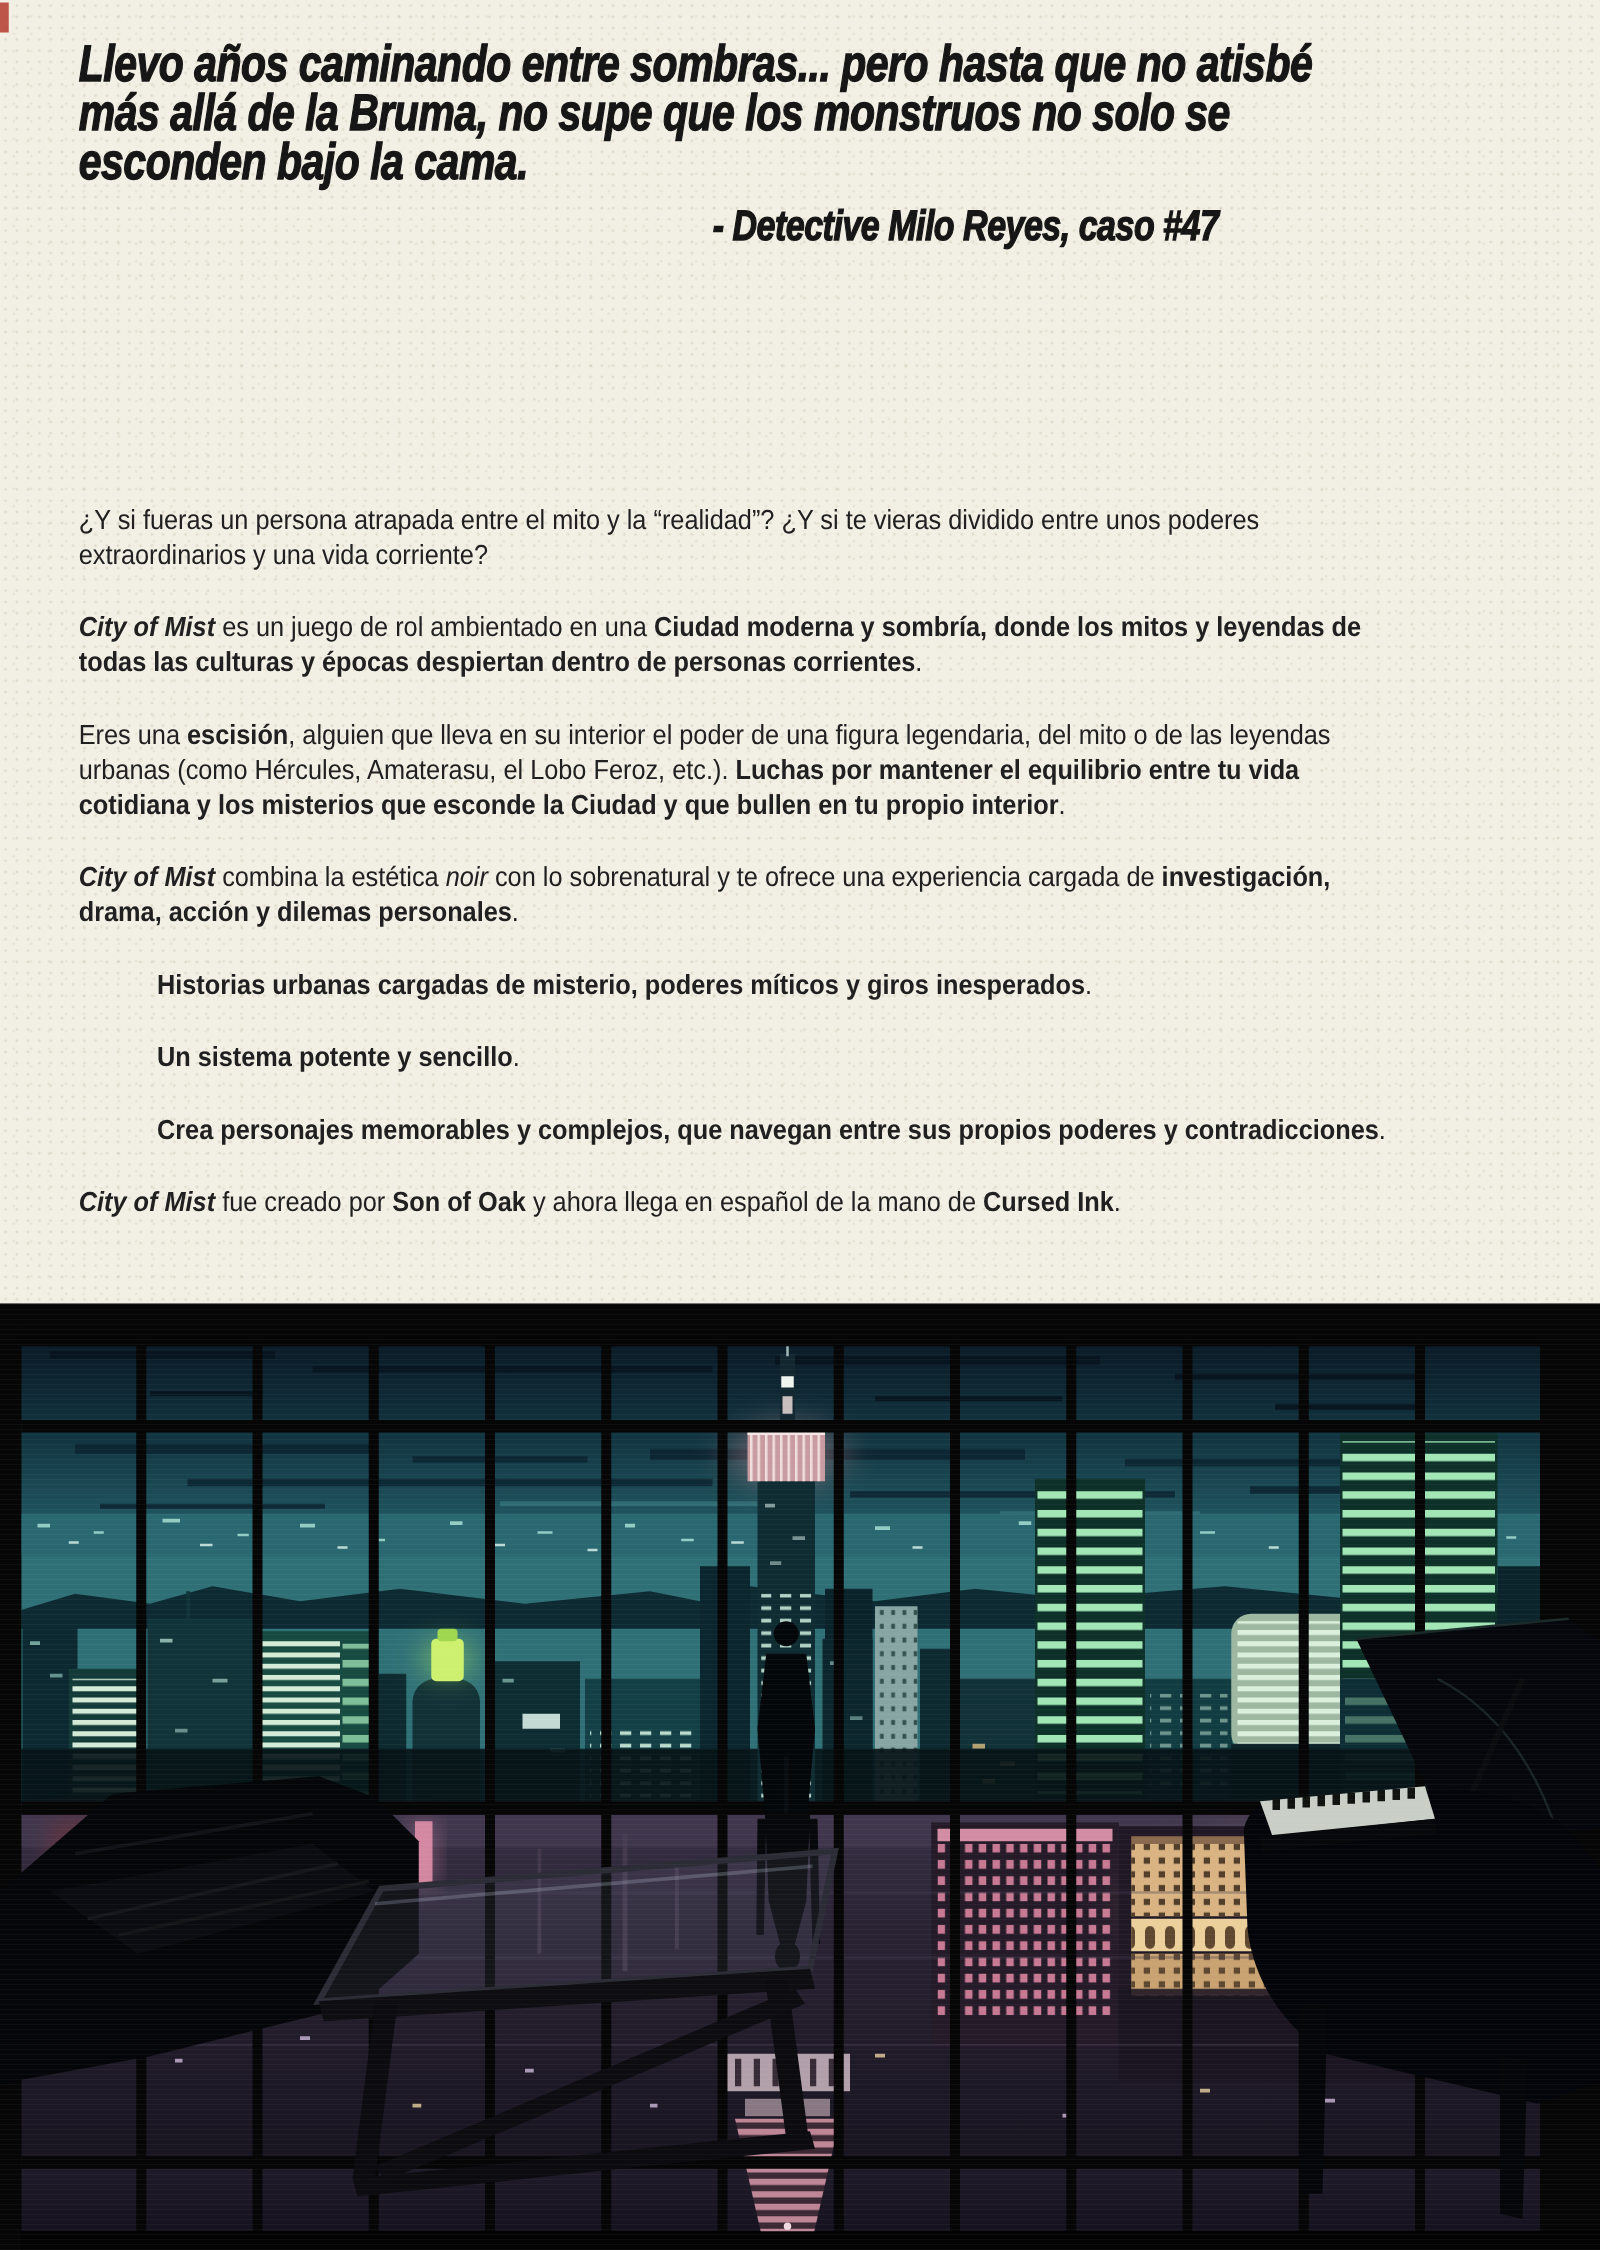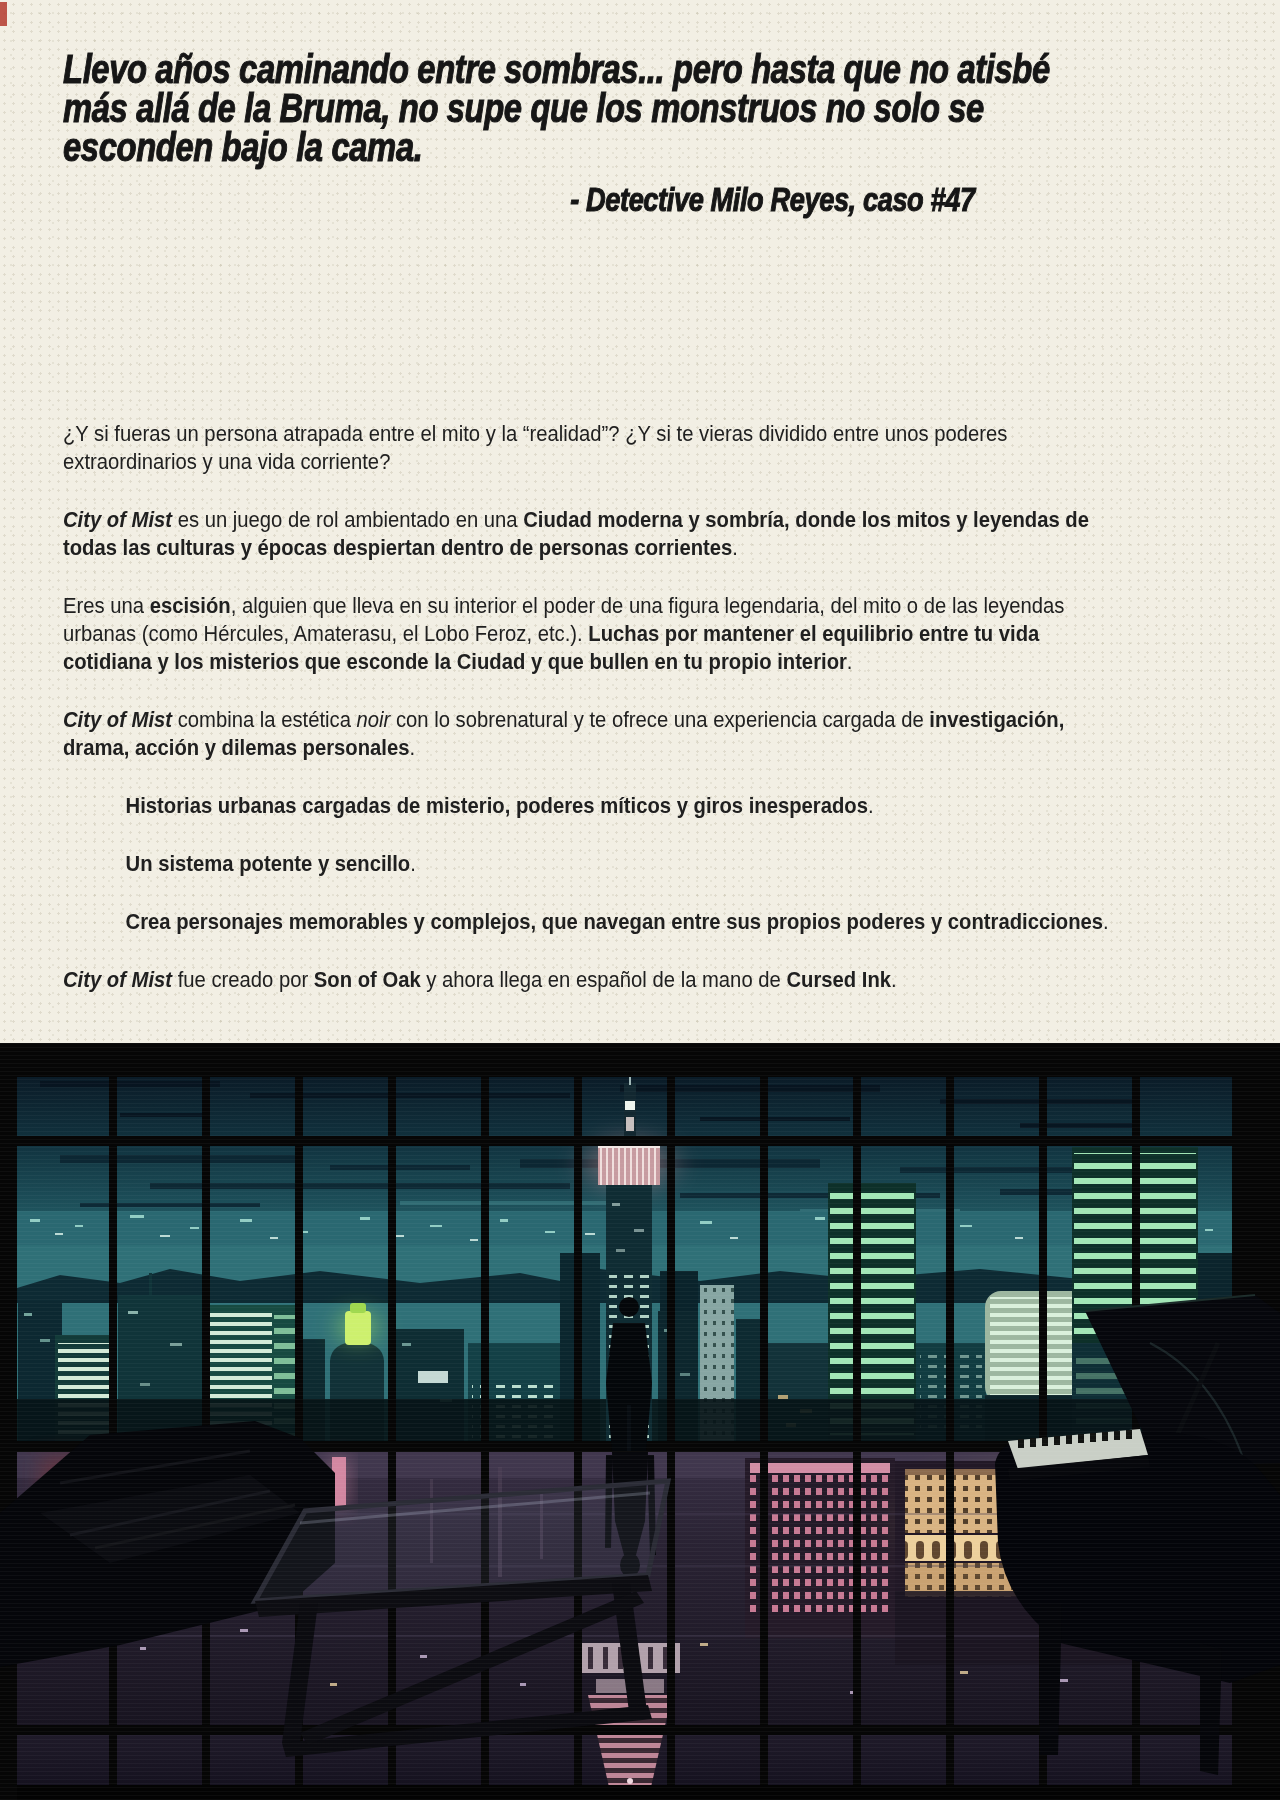--- a/index.html
+++ b/index.html
@@ -23,21 +23,21 @@
       radial-gradient(rgba(118,108,70,.10) 1px, transparent 1.3px),
       var(--paper);
     background-size:9px 9px,14px 14px;
     background-position:0 0,4px 6px;
     overflow:hidden;
   }
   .corner-mark{
     position:absolute;left:0;top:2px;width:7px;height:24px;
     background:#b43a2e;opacity:.85;
   }
-  .quote-wrap{padding:50px 0 0 63px;}
+  .quote-wrap{padding:32px 0 0 63px;}
   .quote-scale{
     transform:scaleX(0.80);transform-origin:0 0;
     font-style:italic;font-weight:bold;
     font-size:41px;line-height:39px;
     letter-spacing:-.5px;
     color:#161616;
     -webkit-text-stroke:1.1px #161616;
     white-space:nowrap;
   }
   .quote-scale .qline{white-space:nowrap;}

